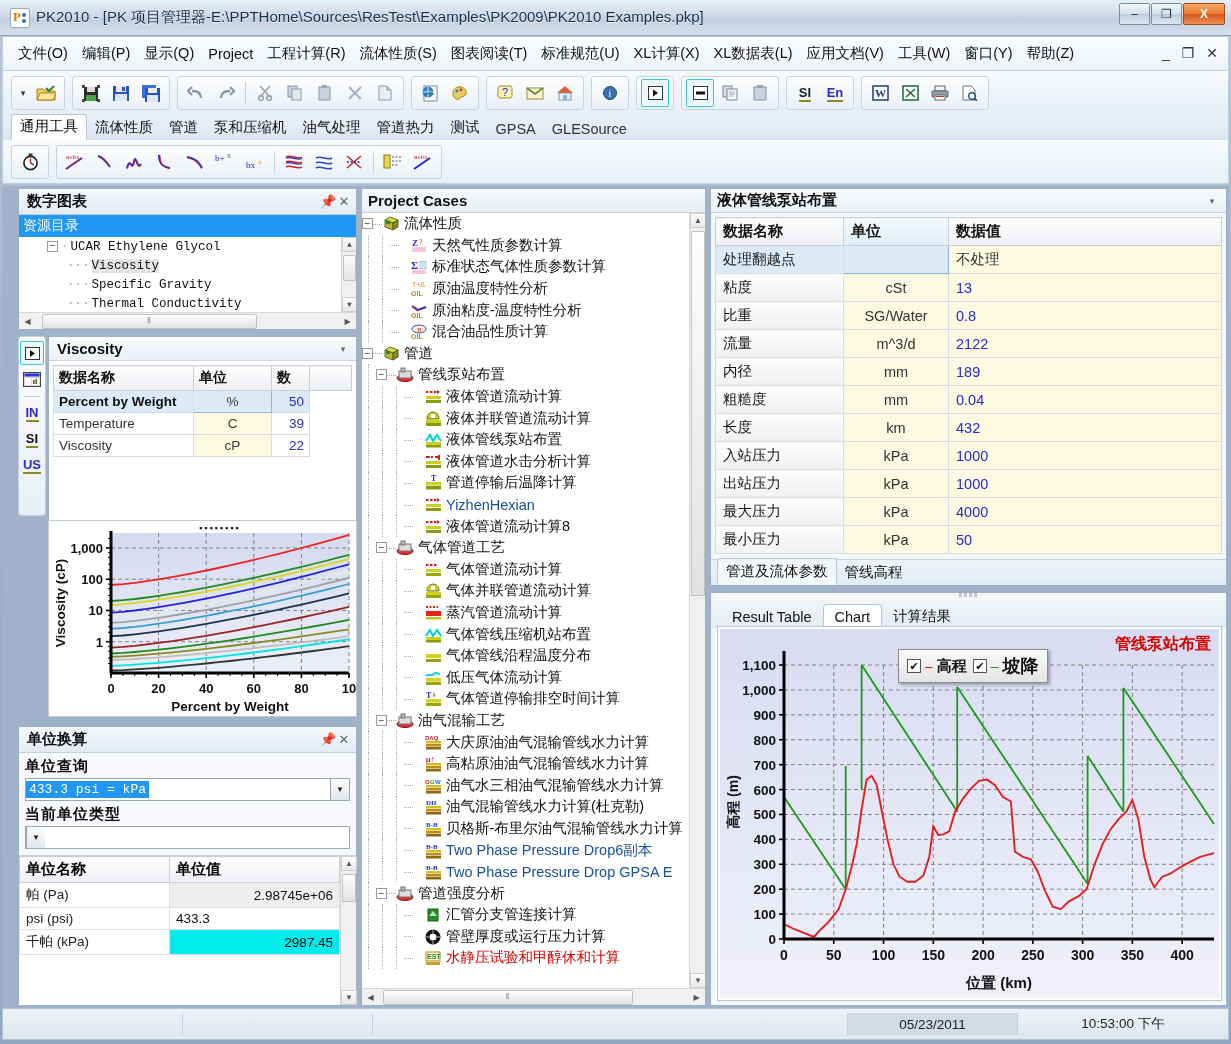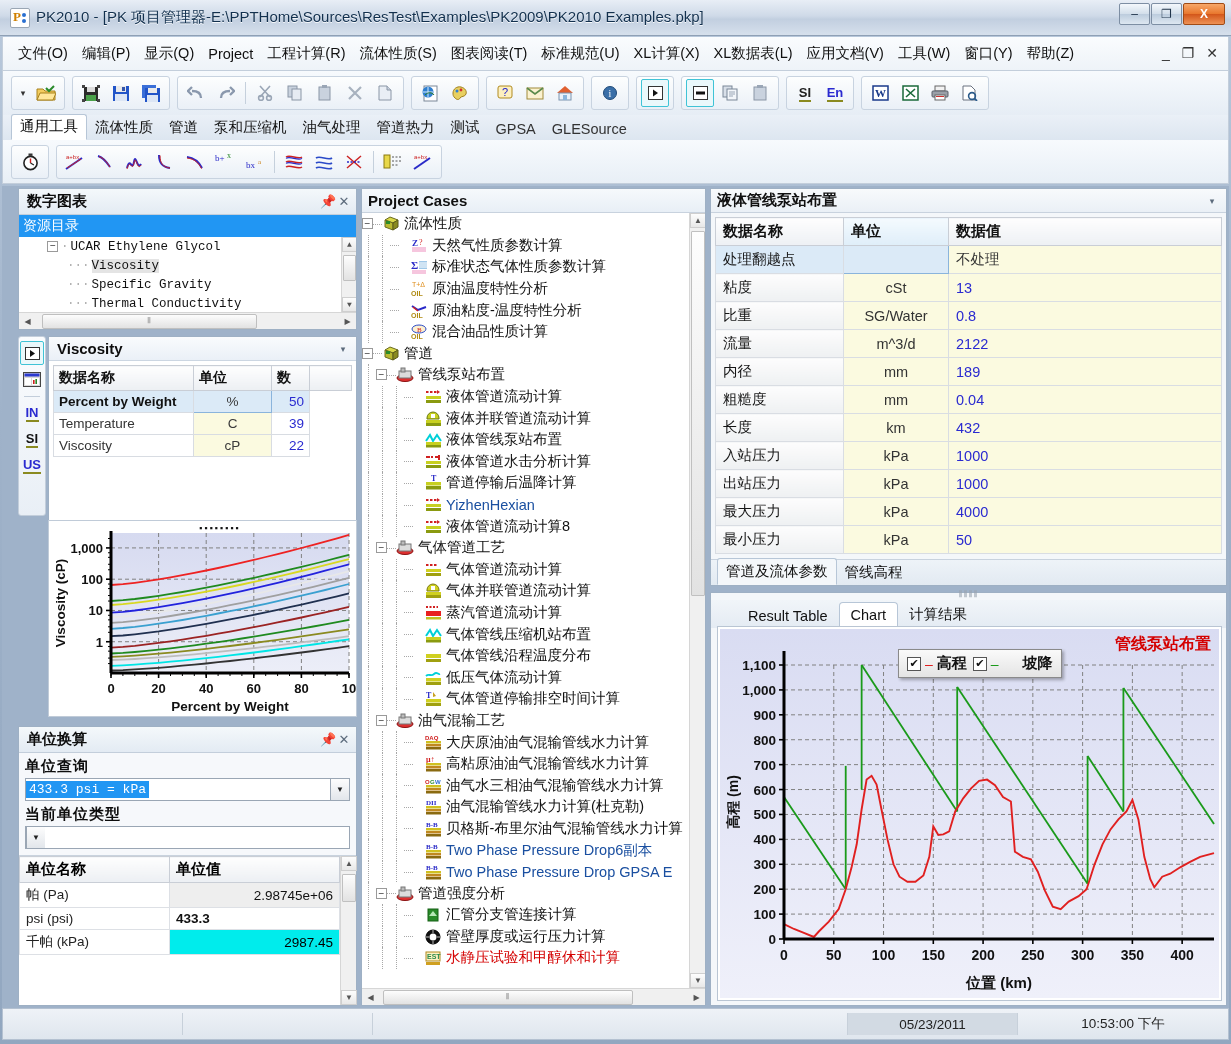--- a/index.html
+++ b/index.html
@@ -244,21 +244,21 @@
   .dtable td.unit{background:#fbfae0;text-align:center;color:#333;}
   .dtable td.val{background:#fbfae0;text-align:left;color:#2a2ad0;}
   .dtable td.valtext{background:#fbfae0;text-align:left;color:#333;}
   .dtable tr.selrow td.name{background:#dbeaf7;font-weight:normal;}
   .dtable tr.selrow td.unit{background:#dbeaf7;border:1px solid #8ab4dc;}
   .tabstrip{display:flex;align-items:flex-end;height:26px;padding-left:6px;background:linear-gradient(#eef3f8,#e2eaf2);border-top:1px solid #c8d2de;}
   .stab{padding:3px 8px;font-size:14.5px;color:#111;}
   .stab.active{background:#f4f7fa;border:1px solid #b7c6d7;border-bottom:1px solid #f4f7fa;border-radius:3px 3px 0 0;}
 
   #rbot{position:absolute;left:0;top:404px;width:517px;height:414px;background:#f4f7fa;border:1px solid #9eb0c4;}
-  #rbot-tabs{display:flex;align-items:flex-end;height:28px;padding-left:26px;padding-top:5px;background:linear-gradient(#f1f5f9,#e4ebf3);}
+  #rbot-tabs{display:flex;align-items:center;height:28px;padding-left:10px;padding-top:5px;background:linear-gradient(#f1f5f9,#e4ebf3);}
   .btab{padding:4px 11px;font-size:14.5px;color:#111;}
   .btab.active{background:#fff;border:1px solid #b7c6d7;border-bottom:1px solid #fff;border-radius:4px 4px 0 0;}
   #bot-chart{position:absolute;left:6px;top:33px;width:505px;height:375px;background:#fff;border:1px solid #b9c5d3;}
 
   
   #statusbar{
     position:absolute;left:2px;top:1008px;width:1227px;height:32px;
     background:linear-gradient(#eef2f7,#dfe6ee);
     border:1px solid #b4c1d1;
     display:flex;align-items:center;
@@ -836,21 +836,21 @@
                   <tr>
                 <th style="width:150px;">单位名称</th>
                 <th>单位值</th>
               </tr>
               <tr>
                 <td class="namecell">帕 (Pa)</td>
                 <td class="numgrey">2.98745e+06</td>
               </tr>
               <tr>
                 <td class="namecell">psi (psi)</td>
-                <td class="num" style="text-align:left;font-weight:bold;">433.3</td>
+                <td class="num" style="text-align:left;">433.3</td>
               </tr>
               <tr>
                 <td class="namecell">千帕 (kPa)</td>
                 <td class="numcyan">2987.45</td>
               </tr>
             </tbody>
               </table>
           </div>
           <div style="width:16px;background:#f0f0f0;border-left:1px solid #d6d6d6;position:relative;">
             <div class="vs-arrow" style="width:16px;">▲</div>
@@ -1485,21 +1485,21 @@
               <text x="464.14814814814815" y="333" text-anchor="middle" font-size="14" font-family="Liberation Sans" font-weight="bold" fill="#111">400</text>
               <text x="281" y="361" text-anchor="middle" font-size="15" font-family="Liberation Sans" font-weight="bold" fill="#111">位置 (km)</text>
               <text x="20" y="175" text-anchor="middle" font-size="14" font-family="Liberation Sans" font-weight="bold" fill="#111" transform="rotate(-90 20 175)">高程 (m)</text>
             </svg>
           <div style="position:absolute;left:180px;top:22px;background:linear-gradient(#fafafa,#e4e4e4);border:1px solid #8a8a8a;box-shadow:2px 2px 3px rgba(0,0,0,.3);padding:4px 8px;display:flex;align-items:center;gap:4px;">
             <span style="display:inline-flex;align-items:center;justify-content:center;width:14px;height:14px;background:#fff;border:1px solid #555;font-size:11px;color:#111;line-height:1;">✔</span>
             <span style="color:#e02020;font-size:14px;">–</span>
             <span style="font-size:15px;font-weight:bold;color:#111;">高程</span>
             <span style="display:inline-flex;align-items:center;justify-content:center;width:14px;height:14px;background:#fff;border:1px solid #555;font-size:11px;color:#111;line-height:1;margin-left:2px;">✔</span>
             <span style="color:#1a9a1a;font-size:14px;">–</span>
-            <span style="font-size:15px;font-weight:bold;color:#111;margin-left:20px;">坡降</span>
+            <span style="font-size:18px;font-weight:bold;color:#111;">坡降</span>
           </div>
         </div>
       </div>
     </div>
   </div>
 
   <div id="statusbar">
     <div class="sb-cell" style="width:180px;"></div>
     <div class="sb-cell" style="width:190px;"></div>
     <div class="sb-cell" style="flex:1;"></div>

